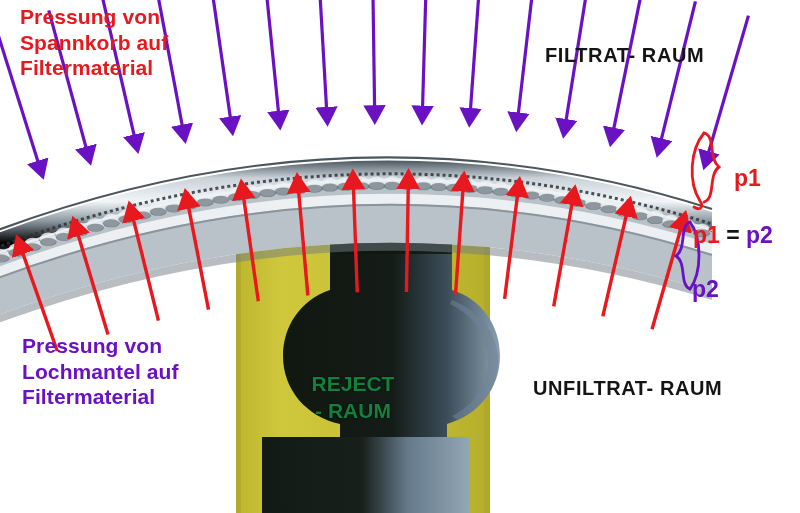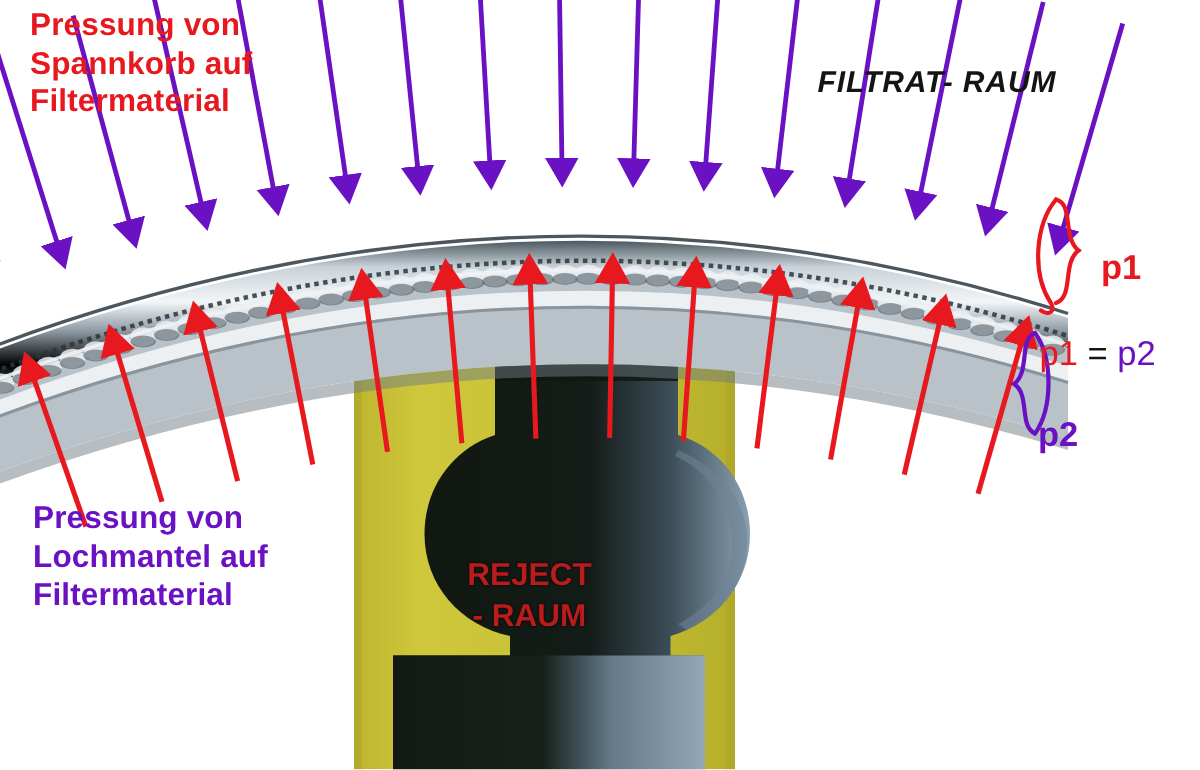--- a/index.html
+++ b/index.html
@@ -6,27 +6,27 @@
   html,body{margin:0;padding:0;background:#ffffff;}
   body{width:800px;height:513px;overflow:hidden;
        font-family:"Liberation Sans","DejaVu Sans",sans-serif;}
   #stage{position:relative;width:756px;height:513px;background:#ffffff;}
   svg.layer{position:absolute;left:0;top:0;width:800px;height:513px;}
 
   .cap{position:absolute;font-weight:bold;line-height:1.22;white-space:pre-line;}
   .cap-red{color:#e8181f;font-size:21px;letter-spacing:.1px;}
   .cap-violet{color:#6a11c4;font-size:21px;letter-spacing:.1px;}
   .cap-black{color:#141414;font-size:20px;letter-spacing:.6px;}
-  .cap-white{color:#b91c1c;font-size:21px;text-align:center;line-height:1.3;
+  .cap-white{color:#15803d;font-size:21px;text-align:center;line-height:1.3;
              text-shadow:0 0 2px #000;}
 
   .plab{position:absolute;font-weight:bold;font-size:23px;}
   .plab-red{color:#e8181f;}
   .plab-violet{color:#6a11c4;}
-  .eqrow{position:absolute;font-weight:normal;font-size:23px;white-space:nowrap;}
+  .eqrow{position:absolute;font-weight:bold;font-size:23px;white-space:nowrap;}
   .eqrow .r{color:#e8181f;}
   .eqrow .k{color:#141414;}
   .eqrow .v{color:#6a11c4;}
 </style>
 </head>
 <body>
 
 <div id="stage">
 
   <svg class="layer" viewBox="0 0 800 513" preserveAspectRatio="none">
@@ -476,22 +476,23 @@
   </svg>
 
   <div class="cap cap-red" style="left:20px;top:4px;">Pressung von
 Spannkorb auf
 Filtermaterial</div>
 
   <div class="cap cap-violet" style="left:22px;top:333px;">Pressung von
 Lochmantel auf
 Filtermaterial</div>
 
-  <div class="cap cap-black" style="left:545px;top:43px;font-style:italic;">FILTRAT- RAUM</div>
-
+  <div class="cap cap-black" style="left:545px;top:43px;">FILTRAT- RAUM</div>
+
+  <div class="cap cap-black" style="left:533px;top:376px;">UNFILTRAT- RAUM</div>
 
   <div class="cap cap-white" style="left:288px;top:370px;width:130px;">REJECT
 - RAUM</div>
 
   <div class="plab plab-red" style="left:734px;top:165px;">p1</div>
 
   <div class="plab plab-violet" style="left:692px;top:276px;">p2</div>
 
   <div class="eqrow" style="left:693px;top:222px;">
     <span class="r">p1</span>

